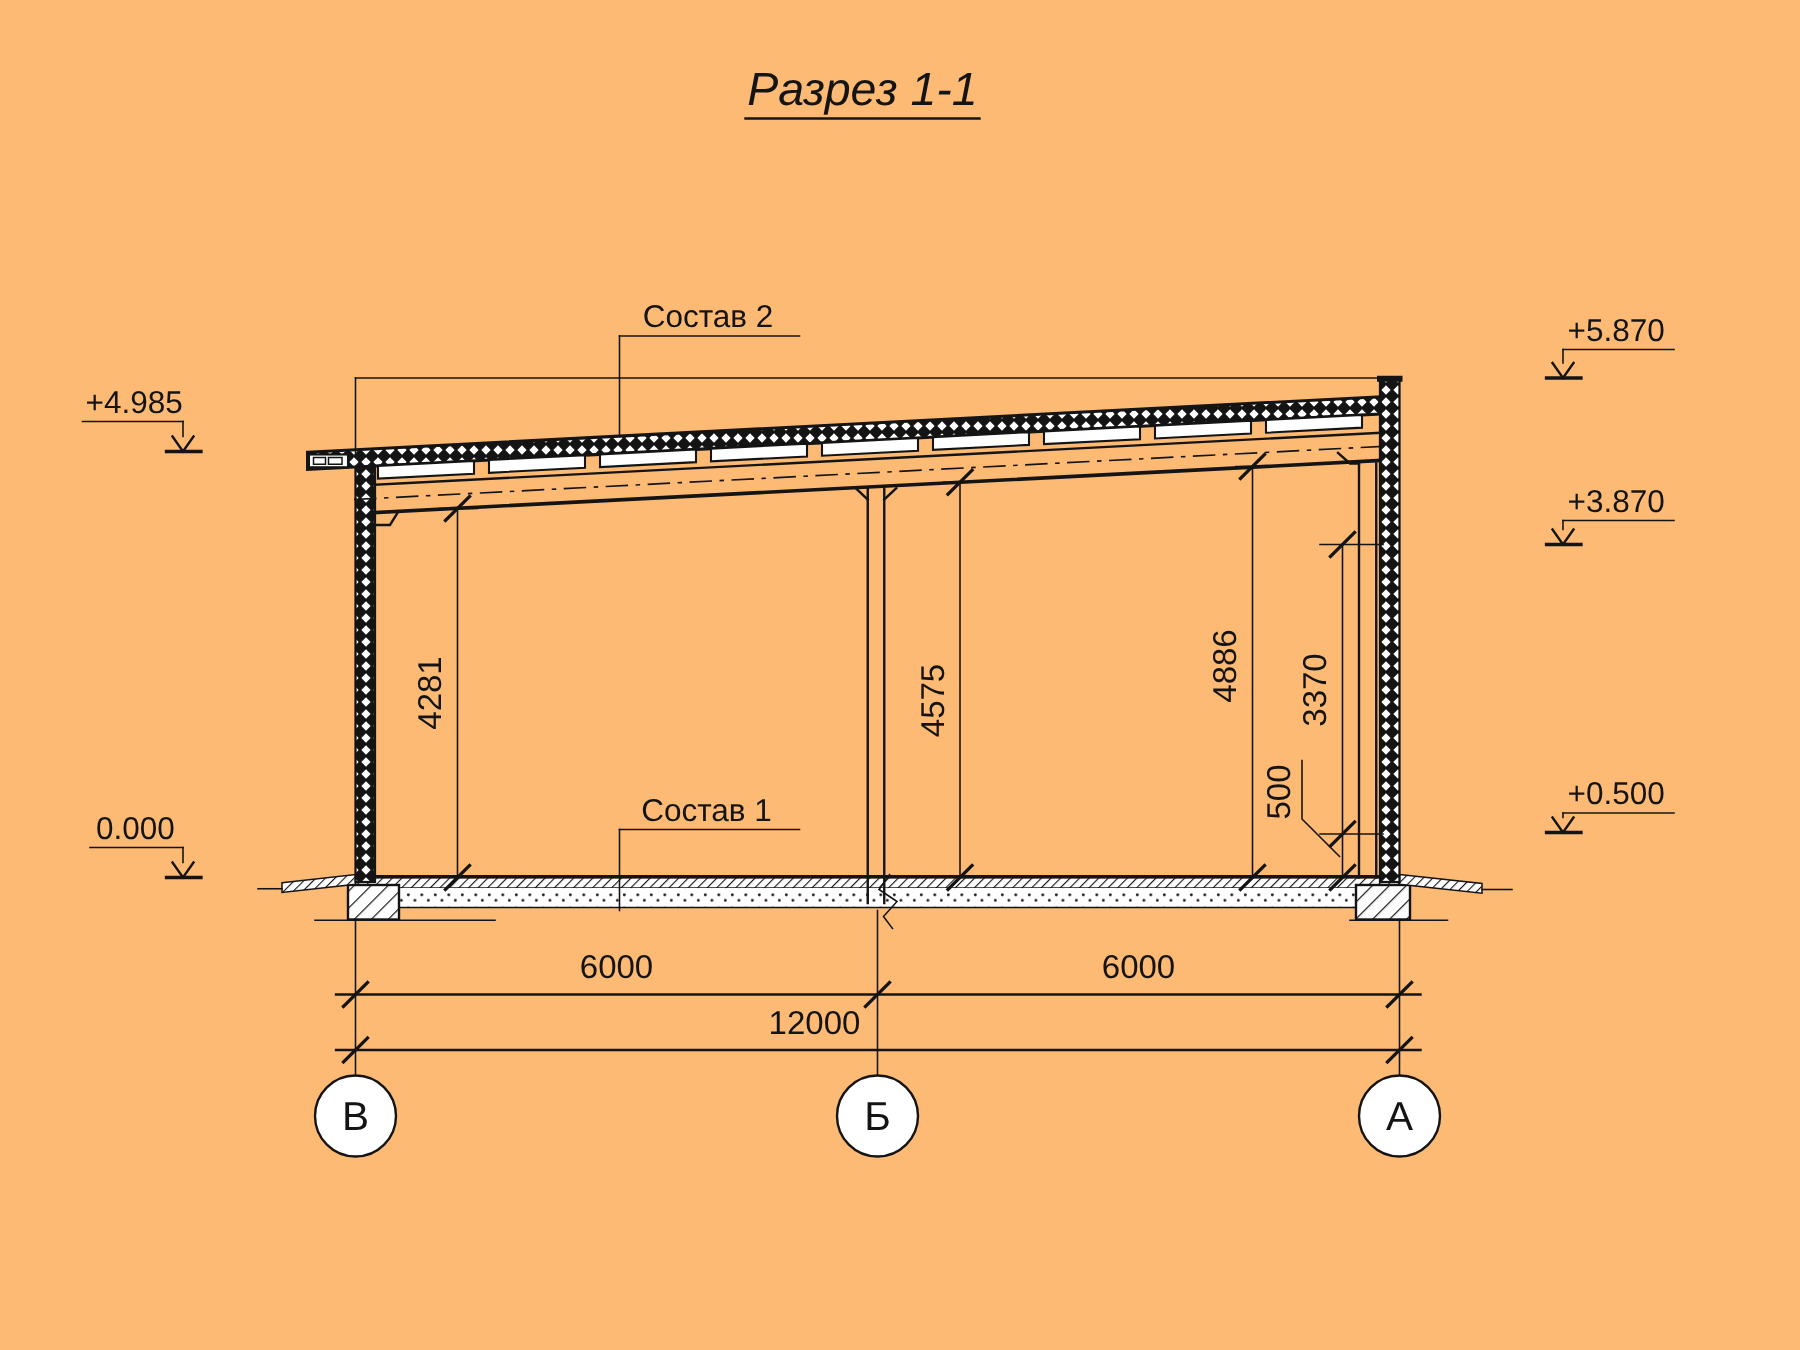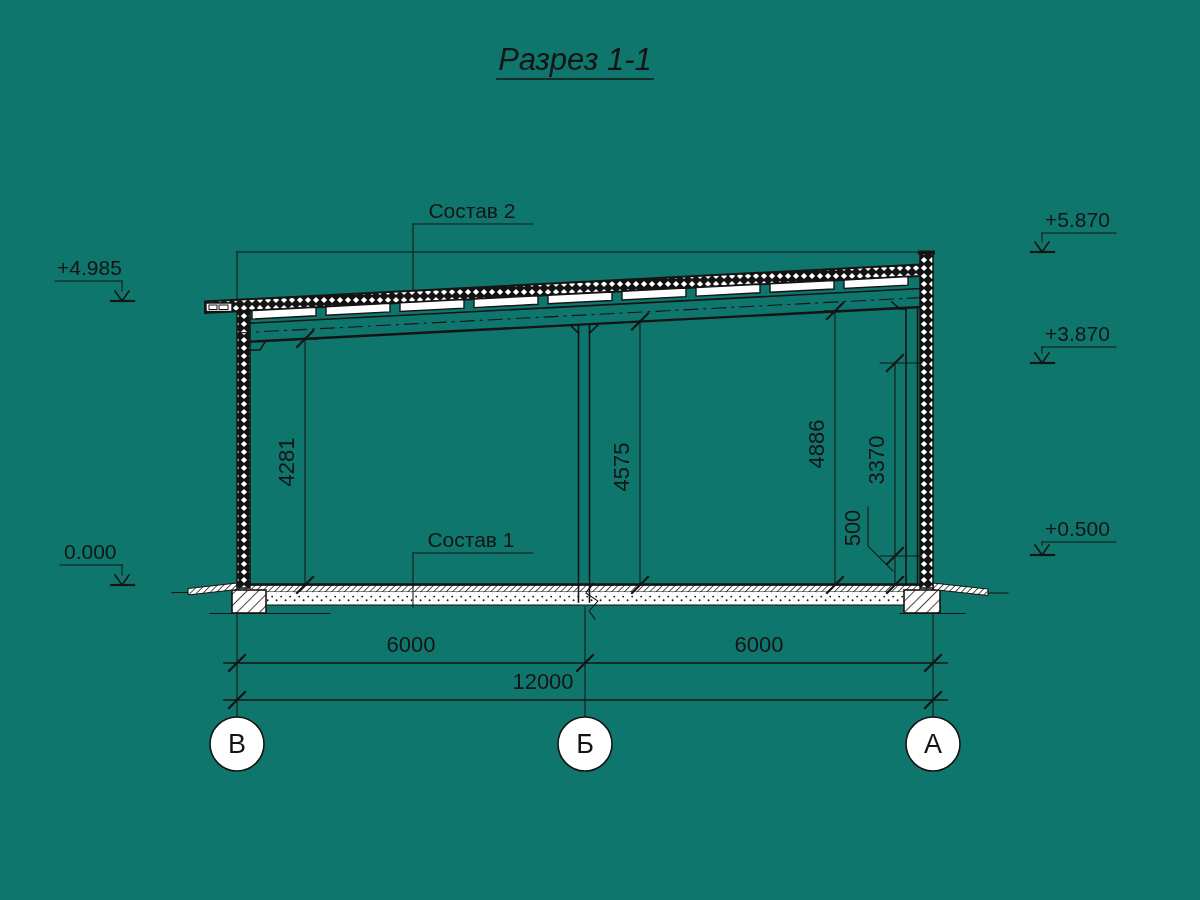--- a/index.html
+++ b/index.html
@@ -1,16 +1,16 @@
 <!DOCTYPE html>
 <html><head>
 <meta charset="utf-8">
 <style>
   html,body{margin:0;padding:0;background:#fff;}
-  .page{width:1200px;height:900px;background:#0f766e;position:relative;font-family:"Liberation Sans",sans-serif;}
+  .page{width:1200px;height:900px;background:#fdba74;position:relative;font-family:"Liberation Sans",sans-serif;}
   svg{display:block;}
   .thick{stroke:#141414;stroke-width:2.4;fill:none;stroke-linecap:square;}
   .med{stroke:#141414;stroke-width:1.6;fill:none;stroke-linecap:square;}
   .thin{stroke:#141414;stroke-width:1.05;fill:none;stroke-linecap:square;}
   .tick{stroke:#141414;stroke-width:2.2;fill:none;stroke-linecap:square;}
   .dashdot{stroke:#141414;stroke-width:1.1;fill:none;stroke-dasharray:15 5 3 5;}
   .txt{fill:#141414;font-family:"Liberation Sans",sans-serif;}
   .title-txt{font-size:31px;font-style:italic;}
   .dim-txt{font-size:22px;}
   .lvl-txt{font-size:21px;}

